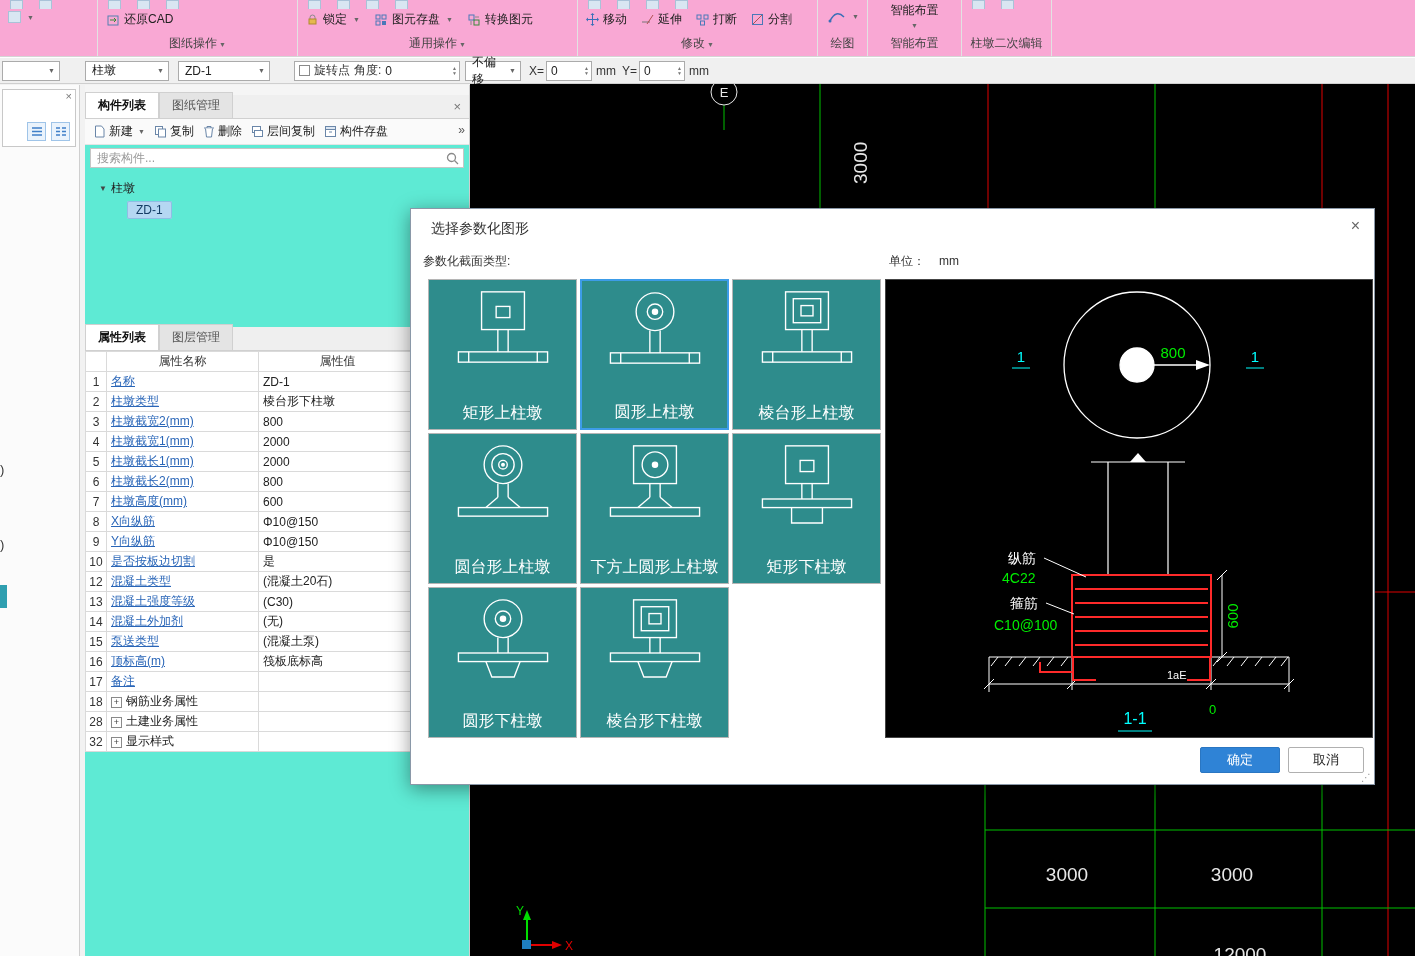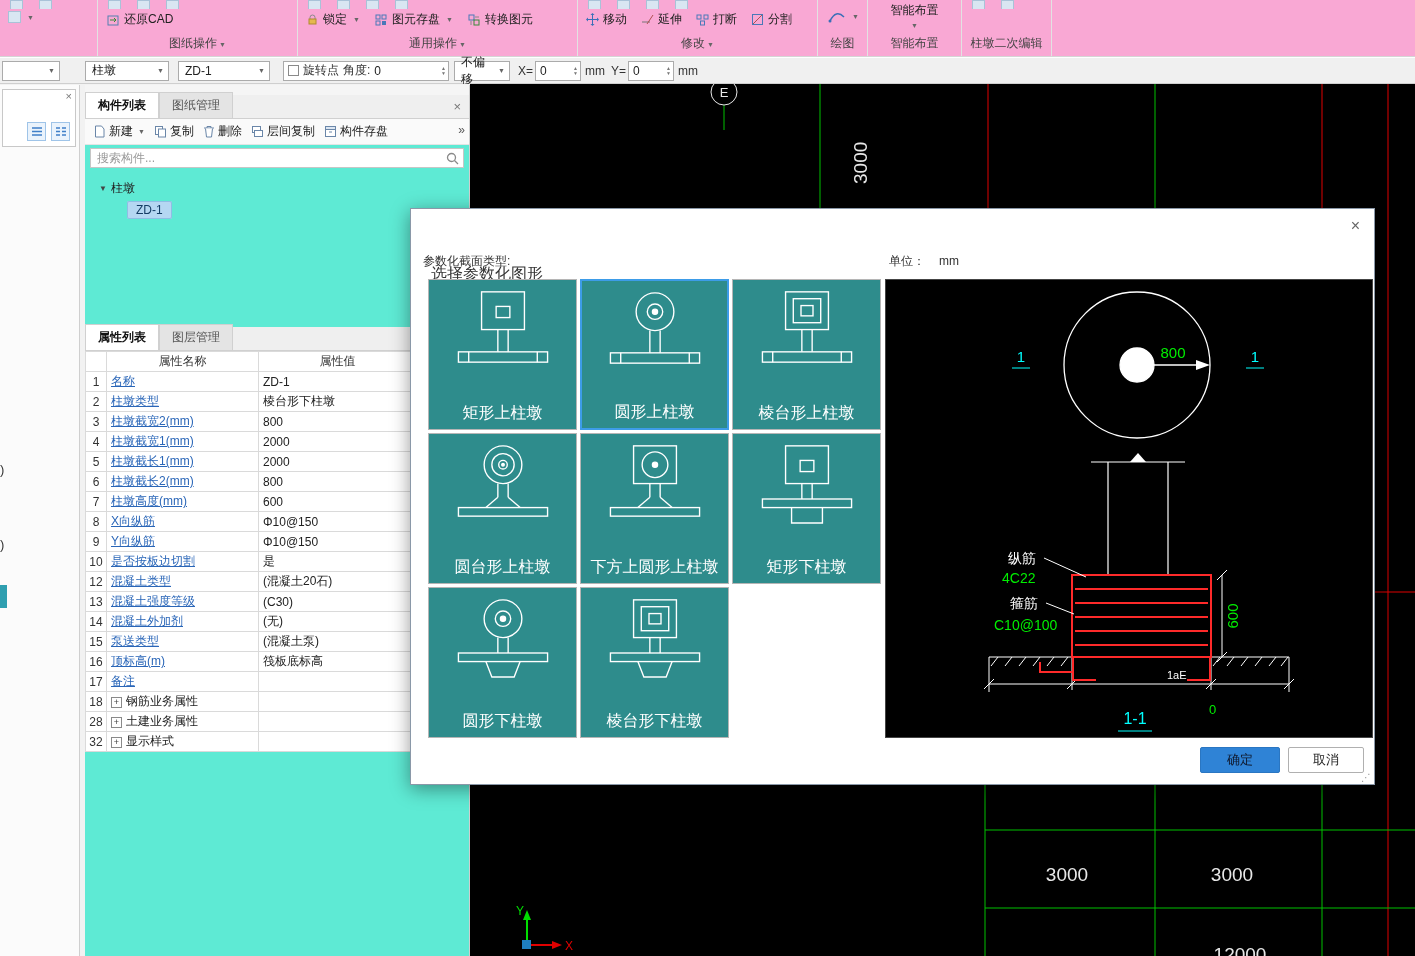--- a/index.html
+++ b/index.html
@@ -72,33 +72,33 @@
   td.c-h { text-align:center; color:#333; background:#fff; }
   .plink { color:#2a66b8; text-decoration:underline; }
   .gname { color:#222; }
   .expander { display:inline-block; width:11px; height:11px; line-height:9px; text-align:center; border:1px solid #8a8a8a; font-size:9px; color:#444; margin-right:4px; background:#fff; }
 
   
   #cad { position:absolute; left:470px; top:84px; width:945px; height:872px; background:#000; }
 
   
   #dialog { position:absolute; left:410px; top:208px; width:965px; height:577px; background:#fff; border:1px solid #8a98a8; box-shadow:0 4px 18px rgba(0,0,0,.4); z-index:10; }
-  .dlg-title { position:absolute; left:20px; top:11px; font-size:16px; color:#333;margin-top:44px; }
+  .dlg-title { position:absolute; left:20px; top:11px; font-size:14px; color:#333; }
   .dlg-close { position:absolute; right:14px; top:8px; font-size:16px; color:#666; }
   .dlg-sub { position:absolute; left:12px; top:44px; font-size:12px; color:#333; }
   .dlg-unit { position:absolute; left:478px; top:44px; font-size:12px; color:#333; }
   .dlg-unit b { font-weight:normal; margin-left:14px; }
   #tiles { position:absolute; left:17px; top:70px; width:453px; height:459px; display:grid; grid-template-columns:repeat(3,1fr); grid-template-rows:repeat(3,1fr); gap:3px; }
   .tile { position:relative; background:#2e8c8c; border:1px solid #b5b5b5; display:flex; align-items:flex-start; justify-content:center; }
   .tile.selected { border:2px solid #3d9ce8; }
   .tile svg { margin-top:9px; }
   .tile-label { position:absolute; bottom:5px; left:0; width:100%; text-align:center; color:#fff; font-size:16px; }
   #preview { position:absolute; left:474px; top:70px; width:488px; height:459px; background:#000; border:1px solid #444; }
   .btn { position:absolute; top:538px; height:26px; display:flex; align-items:center; justify-content:center; font-size:13px; border-radius:2px; }
-  .btn-ok { left:789px; width:80px; background:#2f83d6; border:1px solid #2a76c2; color:#0f172a; }
+  .btn-ok { left:789px; width:80px; background:#2f83d6; border:1px solid #2a76c2; color:#ffffff; }
   .btn-cancel { left:877px; width:76px; background:#fff; border:1px solid #b0b0b0; color:#222; }
   .grip { position:absolute; right:3px; bottom:1px; color:#999; font-size:10px; }
 </style>
 </head>
 <body>
 
 <div id="toolbar-top">
   <div class="tb-group g0">
     <div class="tb-cut">
         <span class="cuticon"></span>
@@ -244,21 +244,21 @@
       <span class="caret">▼</span>
     </div>
   <div class="combo" style="width:84px; margin-left:25px;">
       <span>柱墩</span>
       <span class="caret">▼</span>
     </div>
   <div class="combo" style="width:92px; margin-left:9px;">
       <span>ZD-1</span>
       <span class="caret">▼</span>
     </div>
-  <div class="fieldbox" style="width:166px; margin-left:13px;">
+  <div class="fieldbox" style="width:166px; margin-left:24px;">
     <span class="chk"></span>
     <span class="lbl">旋转点</span>
     <span class="lbl">角度:</span>
     <span style="flex:1;">0</span>
     <span class="spin">
         <span>▲</span>
         <span>▼</span>
       </span>
   </div>
   <div class="combo" style="width:56px; margin-left:5px;">

